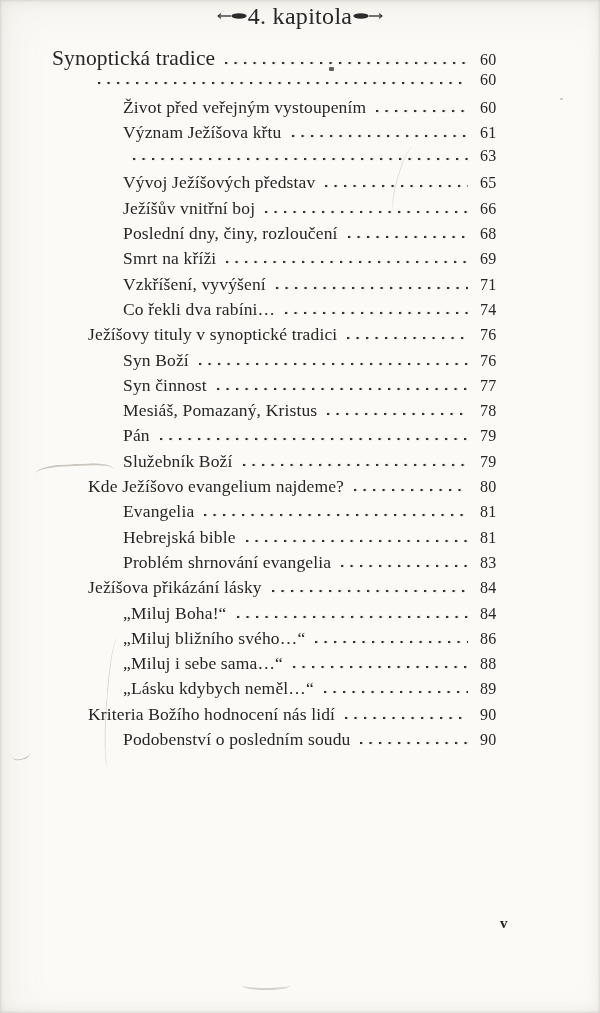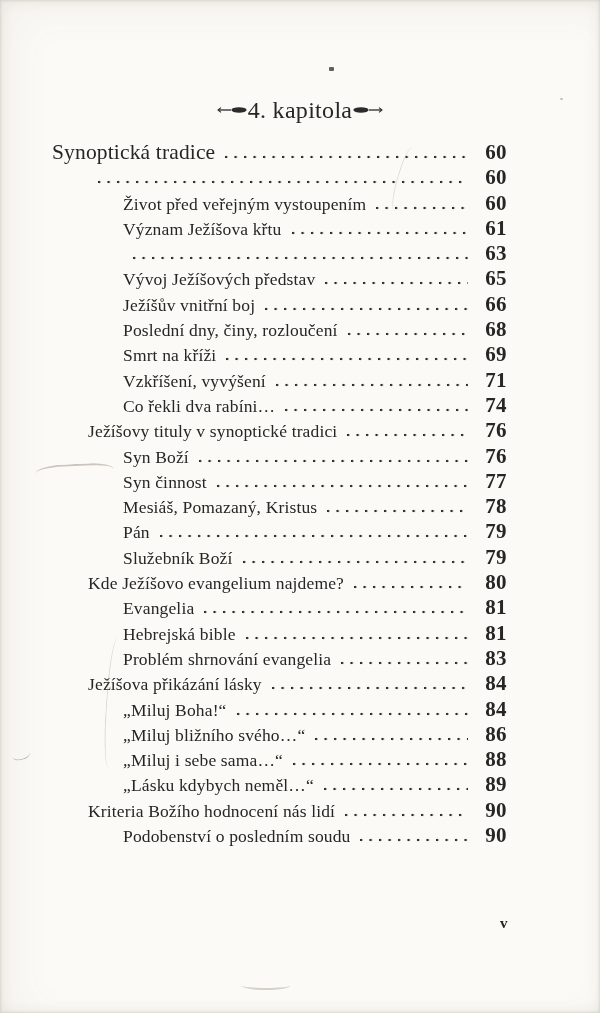--- a/index.html
+++ b/index.html
@@ -12,21 +12,20 @@
     overflow:hidden;
   }
   .page{
     position:absolute;inset:0;
     box-shadow:
       inset 0 0 3px rgba(110,100,90,.28),
       inset 0 0 14px rgba(110,100,90,.12),
       inset 14px 10px 40px rgba(110,100,90,.06);
   }
   .chapter-heading{
-    margin-top:94px;
     display:flex;justify-content:center;align-items:center;gap:1px;
     font-size:24px;line-height:32px;
     letter-spacing:.3px;
   }
   .orn{display:block;}
   .orn.right{transform:scaleX(-1);}
   .toc{
     margin:14px 88px 0 52px;
   }
   .toc-row{
@@ -45,23 +44,22 @@
     height:4px;
     margin:0 12px 0 9px;
     background-image:radial-gradient(circle at 2px 2px,#2c2c2c 1.15px,rgba(0,0,0,0) 1.6px);
     background-size:9.5px 4px;
     background-repeat:repeat-x;
     background-position:left bottom;
   }
   .toc-page{
     flex:0 0 auto;
     min-width:32px;
-    text-align:center;
-    font-size:21px;
-    font-weight:bold;
+    text-align:left;
+    font-size:16px;
   }
   .folio{
     position:absolute;
     left:500px;top:915px;
     font-size:15px;font-weight:bold;letter-spacing:.5px;
   }
   
   .artifact{position:absolute;pointer-events:none;}
   .speck-top{left:329px;top:67px;width:5px;height:4px;background:#3c3a36;opacity:.8;border-radius:1px;}
   .speck-top2{left:560px;top:98px;width:3px;height:2px;background:#8a847c;opacity:.5;border-radius:50%;}

